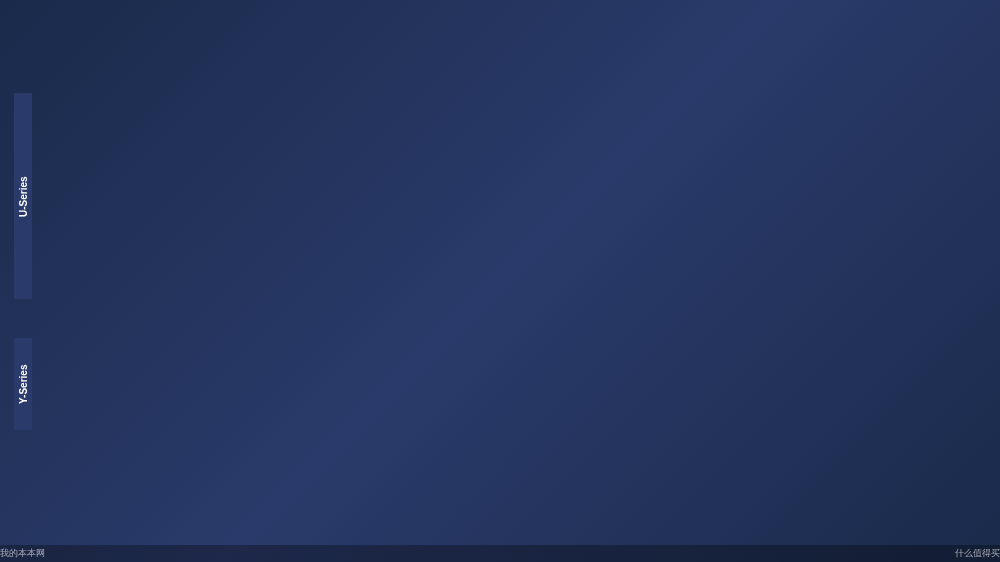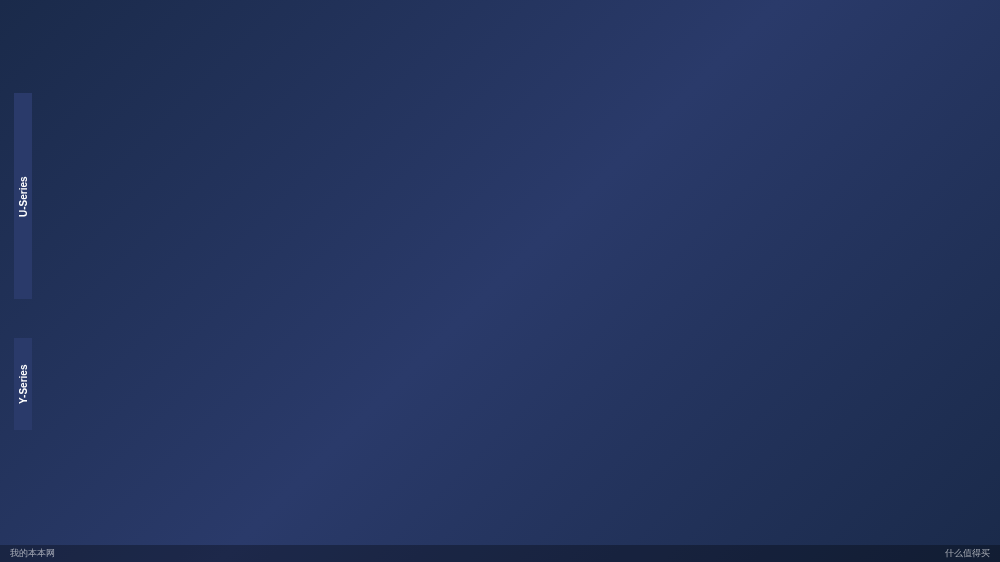--- a/index.html
+++ b/index.html
@@ -104,21 +104,21 @@
       margin: 4px 12px 0 12px;
       border-radius: 2px;
     }
     .bottom-bar {
       position: absolute;
       bottom: 0;
       left: 0;
       right: 0;
       display: flex;
       justify-content: space-between;
-      padding: 2px 10px;
+      padding: 2px 0;
       background: rgba(0,0,0,0.3);
     }
     .bottom-text {
       color: rgba(255,255,255,0.6);
       font-size: 9px;
     }
   </style>
 </head>
 <body>
 

